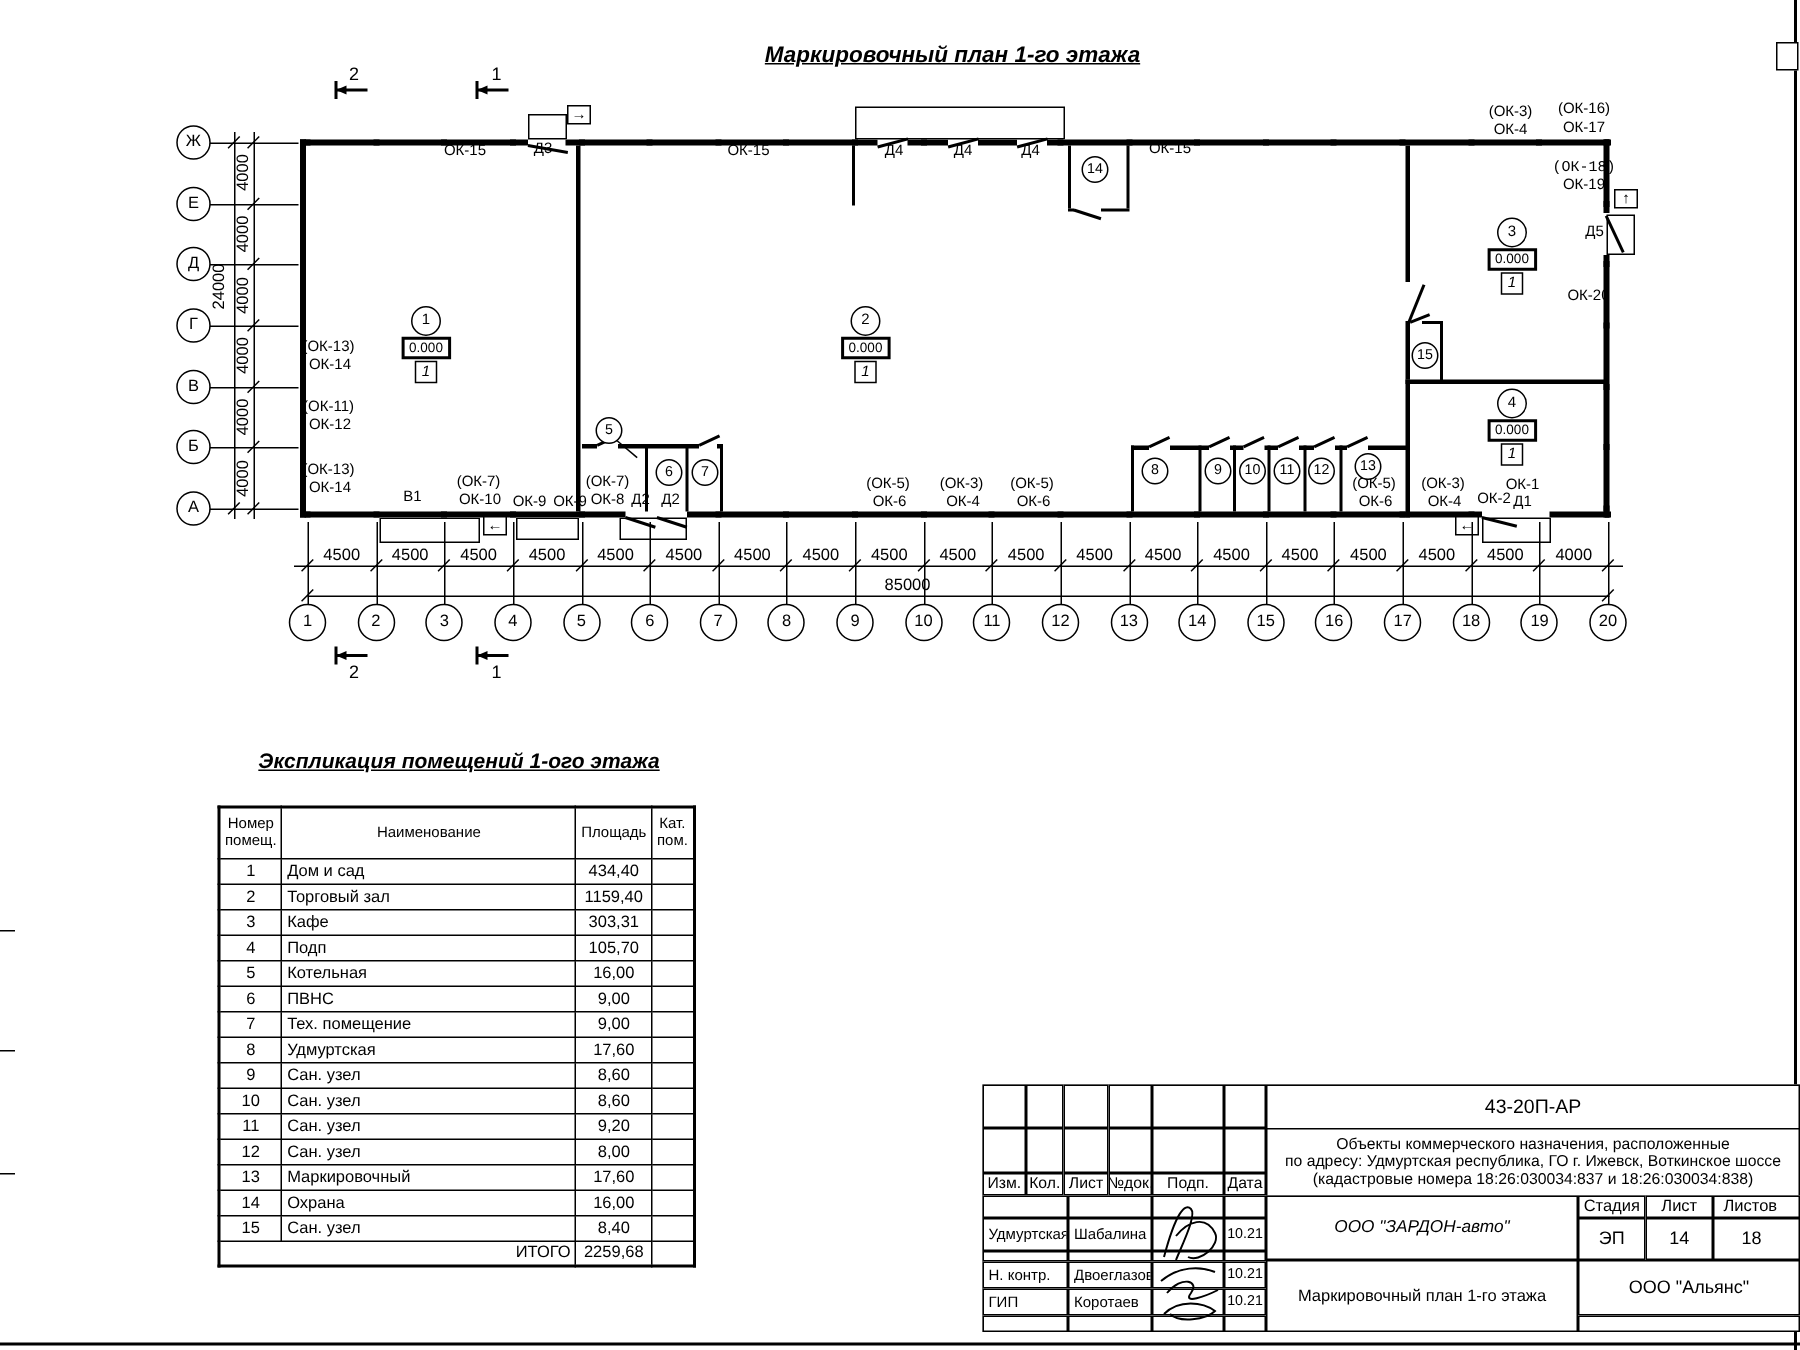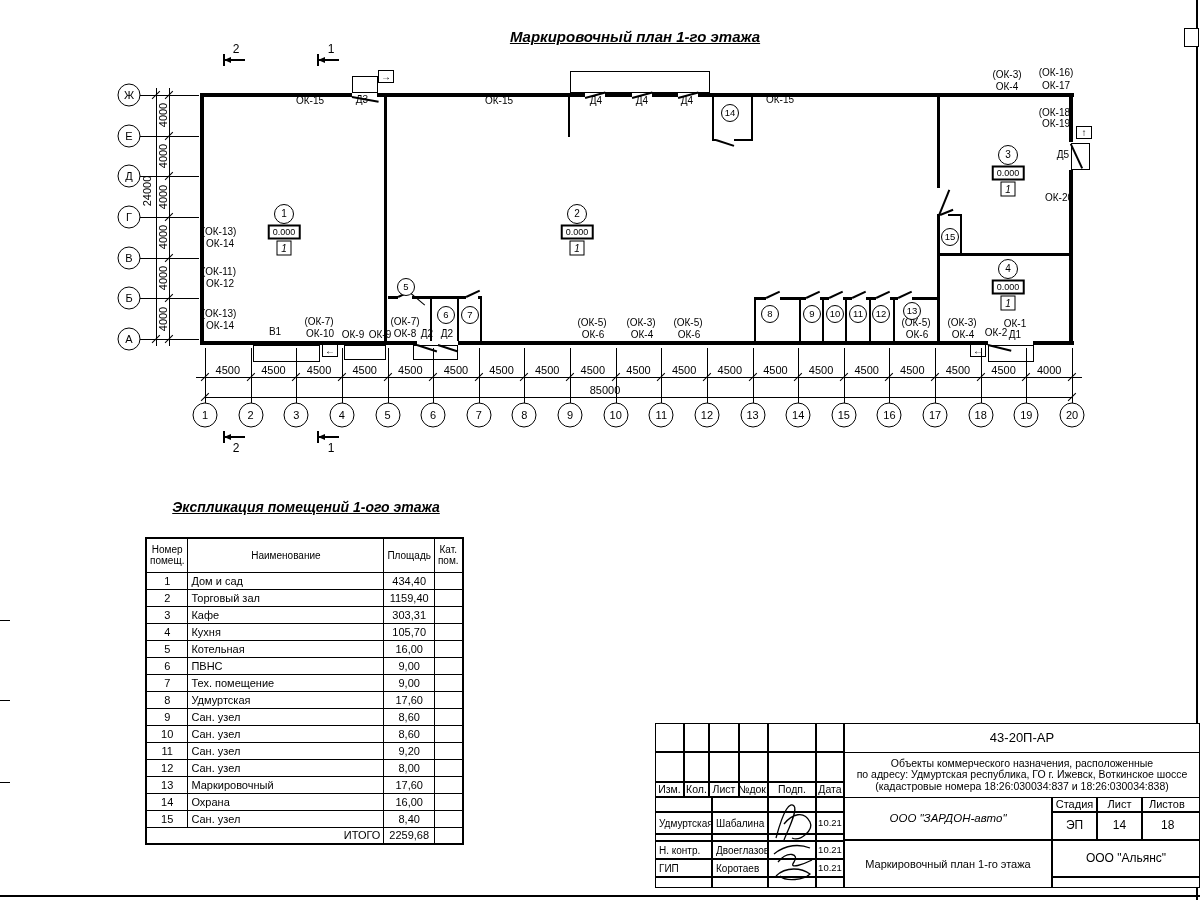--- a/index.html
+++ b/index.html
@@ -180,21 +180,21 @@
     <div class="pl" style="left: 362px; top: 100px;">Д3</div>
     <div class="pl" style="left: 499px; top: 101px;">ОК-15</div>
     <div class="pl" style="left: 596px; top: 101px;">Д4</div>
     <div class="pl" style="left: 642px; top: 101px;">Д4</div>
     <div class="pl" style="left: 687px; top: 101px;">Д4</div>
     <div class="pl" style="left: 780px; top: 100px;">ОК-15</div>
     <div class="pl" style="left: 1007px; top: 75px;">(ОК-3)</div>
     <div class="pl" style="left: 1007px; top: 87px;">ОК-4</div>
     <div class="pl" style="left: 1056px; top: 73px;">(ОК-16)</div>
     <div class="pl" style="left: 1056px; top: 86px;">ОК-17</div>
-    <div class="pl" style="left: 1056px; top: 113px;">(ОК-18)</div>
+    <div class="pl" style="left: 1056px; top: 113px; font-family: Liberation Mono, monospace;">(ОК-18)</div>
     <div class="pl" style="left: 1056px; top: 124px;">ОК-19</div>
     <div class="pl" style="left: 1063px; top: 155px;">Д5</div>
     <div class="pl" style="left: 1059px; top: 198px;">ОК-20</div>
     <div class="pl" style="left: 219px; top: 232px;">(ОК-13)</div>
     <div class="pl" style="left: 220px; top: 244px;">ОК-14</div>
     <div class="pl" style="left: 219px; top: 272px;">(ОК-11)</div>
     <div class="pl" style="left: 220px; top: 284px;">ОК-12</div>
     <div class="pl" style="left: 219px; top: 314px;">(ОК-13)</div>
     <div class="pl" style="left: 220px; top: 326px;">ОК-14</div>
     <div class="pl" style="left: 275px; top: 332px;">В1</div>
@@ -405,21 +405,21 @@
         <td></td>
       </tr>
       <tr>
         <td class="c">3</td>
         <td>Кафе</td>
         <td class="c">303,31</td>
         <td></td>
       </tr>
       <tr>
         <td class="c">4</td>
-        <td>Кухня</td>
+        <td>Подп</td>
         <td class="c">105,70</td>
         <td></td>
       </tr>
       <tr>
         <td class="c">5</td>
         <td>Котельная</td>
         <td class="c">16,00</td>
         <td></td>
       </tr>
       <tr>

